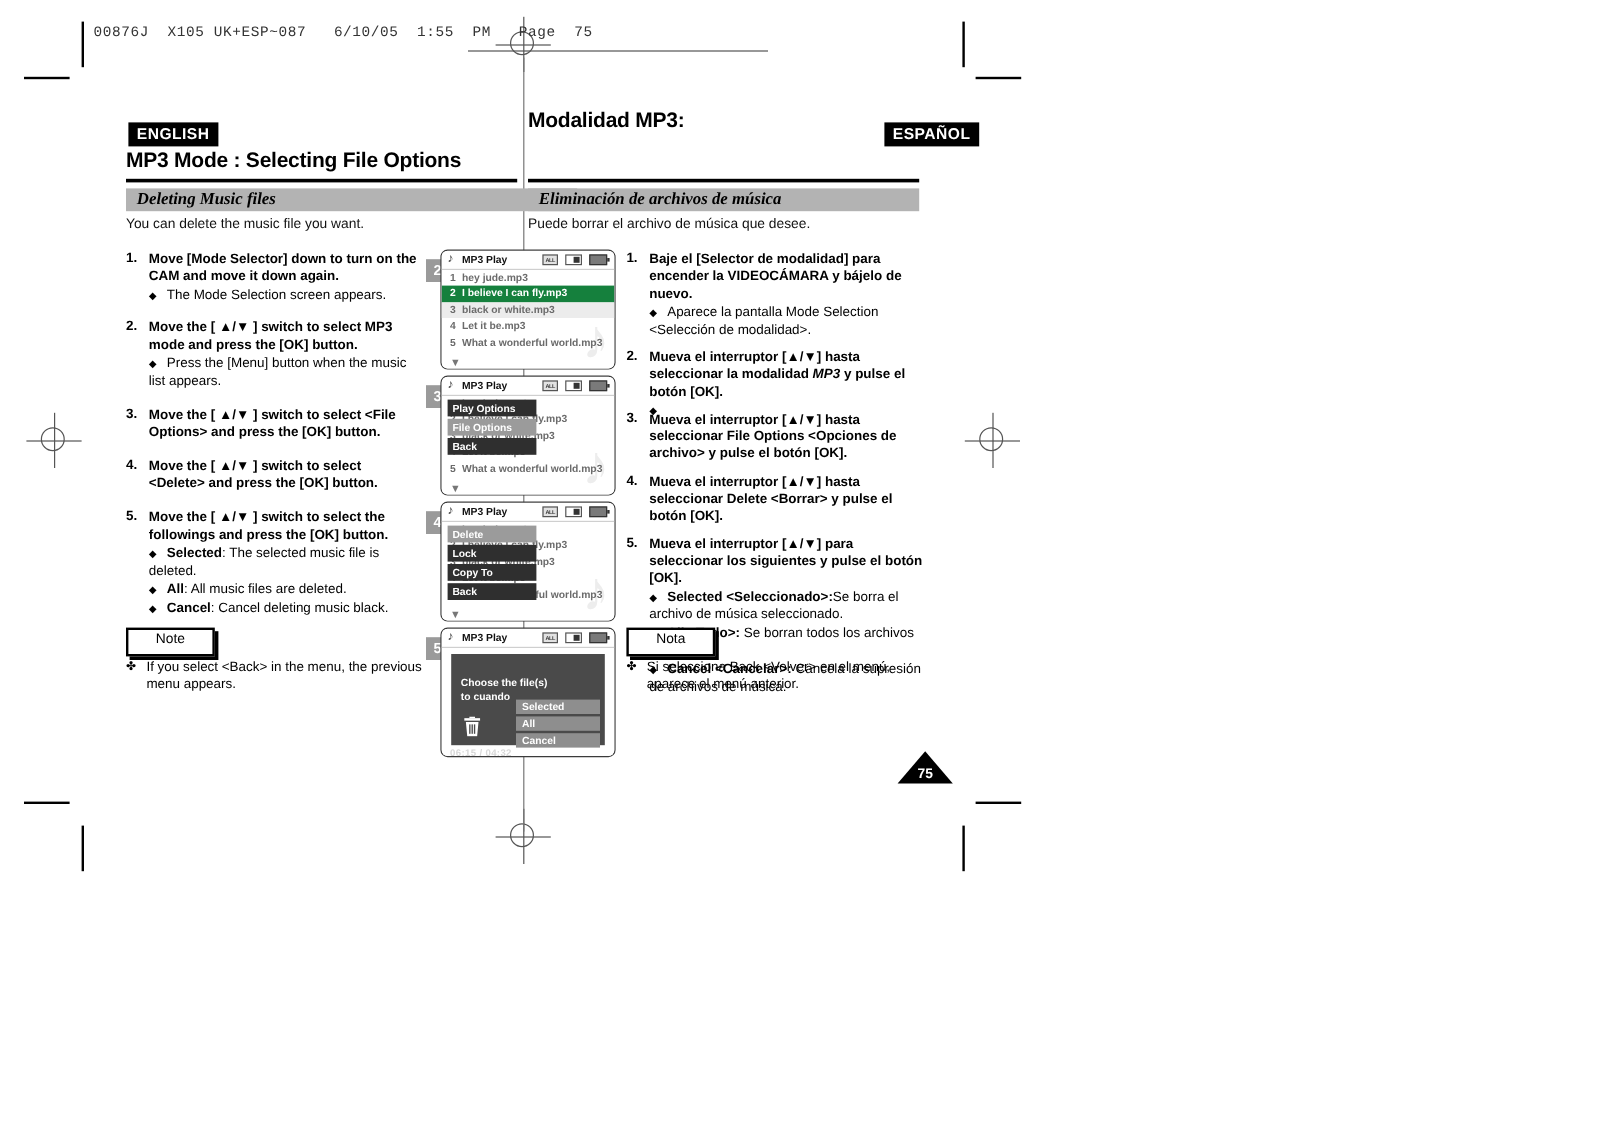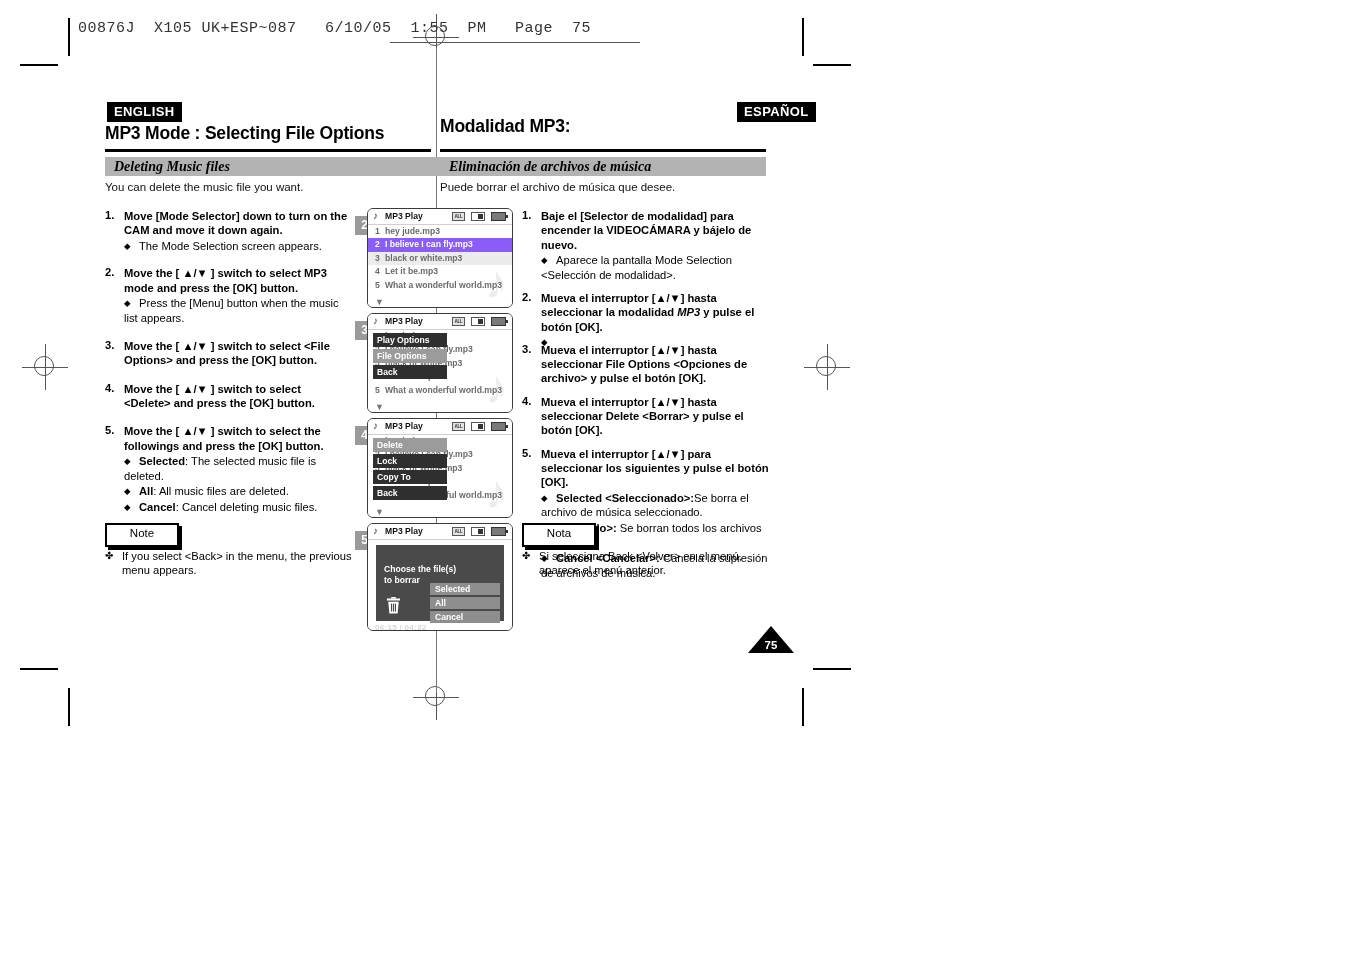--- a/index.html
+++ b/index.html
@@ -15,21 +15,21 @@
   .cropmark{position:absolute;background:#000;}
   .regmark{position:absolute;width:34px;height:34px;}
   .regmark .rc{position:absolute;left:6px;top:6px;width:20px;height:20px;border:1px solid #555;border-radius:50%;box-sizing:border-box;}
   .regmark .rv{position:absolute;left:17px;top:-6px;width:1px;height:46px;background:#555;}
   .regmark .rh{position:absolute;top:17px;left:-6px;width:46px;height:1px;background:#555;}
 
   
   .slug{
     position:absolute;left:78px;top:20px;
     font-family:"Liberation Mono","DejaVu Sans Mono",monospace;
-    font-size:15px;color:#333;letter-spacing:.5px;white-space:pre;
+    font-size:12px;color:#333;letter-spacing:.5px;white-space:pre;
   }
   .slug-rule{position:absolute;left:390px;top:42px;width:250px;height:1px;background:#555;}
 
   
   .langtag{
     position:absolute;background:#000;color:#fff;
     font-size:13px;font-weight:bold;letter-spacing:.4px;
     padding:2px 7px 3px 7px;
   }
   
@@ -84,21 +84,21 @@
   .ic-card:after{content:"";position:absolute;right:1px;top:1px;width:5px;height:5px;background:#333;}
   .ic-bat{right:6px;width:15px;border:1px solid #333;background:#7a7a7a;}
   .ic-bat:after{content:"";position:absolute;right:-3px;top:2px;width:2px;height:3px;background:#333;}
 
   .lcdbody{position:relative;height:calc(100% - 15px);background:#fff;}
   .wmark{position:absolute;right:4px;bottom:6px;font-size:46px;color:#ededed;
      font-weight:bold;line-height:40px;pointer-events:none;}
   .row{position:relative;height:13.4px;font-size:8.6px;line-height:13.4px;
     padding-left:7px;color:#6b6b6b;font-weight:bold;box-sizing:border-box;white-space:nowrap;}
   .row.alt{background:#ececec;}
-  .row.sel{background:#8b5cf6;color:#fff;}
+  .row.sel{background:#15803d;color:#fff;}
   .row .idx{display:inline-block;width:10px;}
   .arrow-dn{position:absolute;left:7px;bottom:1px;font-size:9px;color:#777;line-height:9px;}
 
   .menu{position:absolute;left:5px;top:3px;width:74px;}
   .mi{height:14px;line-height:14px;font-size:8.6px;font-weight:bold;
       padding-left:4px;box-sizing:border-box;margin-bottom:2px;color:#fff;background:#2f2f2f;white-space:nowrap;}
   .mi.hl{background:#9b9b9b;color:#fff;}
 
   .dlg{position:absolute;left:8px;top:5px;right:8px;bottom:10px;background:#4a4a4a;}
   .dlg .q{position:absolute;left:8px;top:19px;color:#fff;font-size:8.6px;font-weight:bold;line-height:11px;}
@@ -191,21 +191,21 @@
       <div class="sub">
         <span class="dia">◆</span>
         <span class="stxt"><b>Selected</b><span>: The selected music file is deleted.</span></span>
       </div>
       <div class="sub">
         <span class="dia">◆</span>
         <span class="stxt"><b>All</b><span>: All music files are deleted.</span></span>
       </div>
       <div class="sub">
         <span class="dia">◆</span>
-        <span class="stxt"><b>Cancel</b><span>: Cancel deleting music files.</span></span>
+        <span class="stxt"><b>Cancel</b><span>: Cancel deleting music black.</span></span>
       </div>
     </div>
   </div>
 
   <div class="notebox" style="left:105px;top:523px;width:70px;height:20px;">
     <span style="line-height:17px;">Note</span>
   </div>
   <div class="noteline" style="left:105px;top:549px;width:250px;">
     <span class="nd">✤</span>
     <span class="nt">If you select &lt;Back&gt; in the menu, the previous menu appears.</span>
@@ -297,40 +297,40 @@
         <span class="ic ic-all">ALL</span>
         <span class="ic ic-card"></span>
         <span class="ic ic-bat"></span>
       </div>
       <div class="lcdbody">
         <div class="wmark">♪</div>
         <div class="timestamp">06:15 / 04:32</div>
         <div class="dlg">
           <div class="q">
             <span>Choose the file(s)</span><br>
-            <span>to borrar</span>
+            <span>to cuando</span>
           </div>
           <svg class="trash" viewBox="0 0 16 18">
             <rect x="1" y="1.5" width="14" height="2.2" fill="#fff"></rect>
             <rect x="5.5" y="0" width="5" height="1.6" fill="#fff"></rect>
             <path d="M2.4 5 L13.6 5 L12.4 17.5 L3.6 17.5 Z" fill="#fff"></path>
             <rect x="5.3" y="7" width="1.2" height="8.4" fill="#4a4a4a"></rect>
             <rect x="7.4" y="7" width="1.2" height="8.4" fill="#4a4a4a"></rect>
             <rect x="9.5" y="7" width="1.2" height="8.4" fill="#4a4a4a"></rect>
           </svg>
           <div class="dopt" style="top:38px;">Selected</div>
           <div class="dopt" style="top:52px;">All</div>
           <div class="dopt" style="top:66px;">Cancel</div>
         </div>
       </div>
     </div>
   </div>
 
   <div class="langtag" style="left:720px;top:102px;margin-left:17px;">ESPAÑOL</div>
-  <div class="coltitle" style="left:440px;top:116px;width:330px;">
+  <div class="coltitle" style="left:440px;top:90px;width:330px;">
     <div>Modalidad MP3:</div>
   </div>
   <div class="titlerule" style="left:440px;top:149px;width:326px;"></div>
 
   <div class="band" style="left:440px;top:157px;width:326px;">Eliminación de archivos de música</div>
   <div class="intro" style="left:440px;top:181px;width:326px;">Puede borrar el archivo de música que desee.</div>
 
   <div class="steps" style="left:522px;top:209px;width:248px;">
     <div class="step">
       <span class="num">1.</span>

